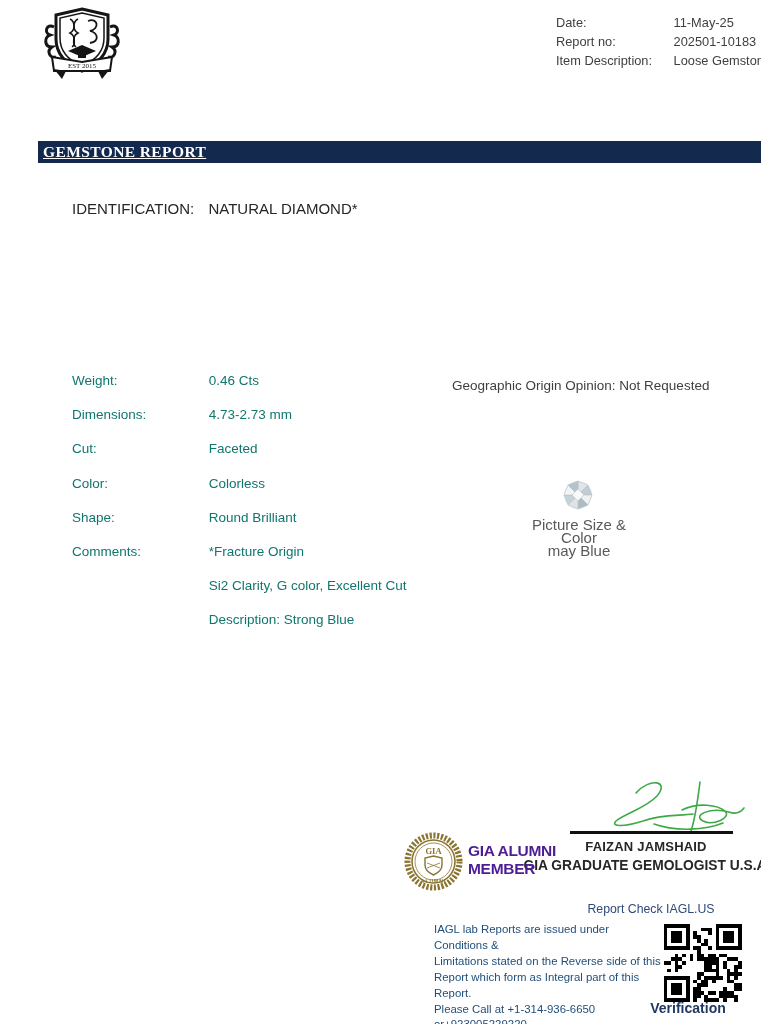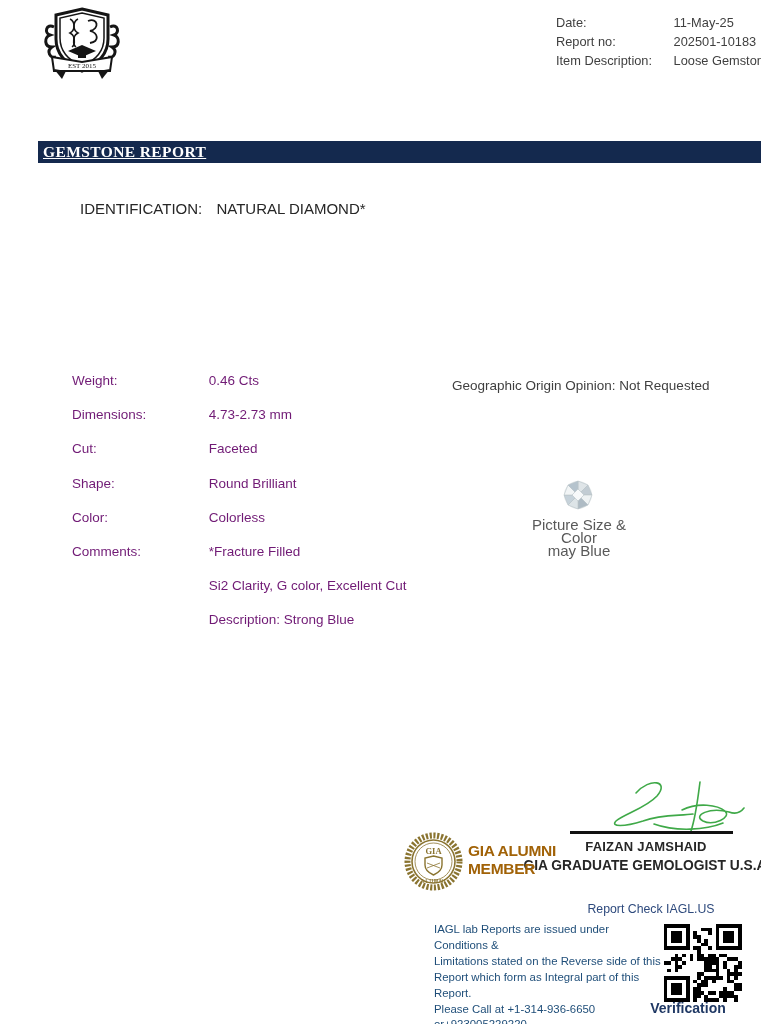--- a/index.html
+++ b/index.html
@@ -14,44 +14,44 @@
   .meta-row{white-space:nowrap;}
   .meta-label{display:inline-block;width:114px;}
   .meta-value{display:inline-block;}
 
   
   #banner{position:absolute;left:38px;top:141px;width:755px;height:22px;background:#14294e;}
   #banner .banner-title{font-family:"Liberation Serif",serif;font-weight:bold;font-size:15.5px;
         color:#ffffff;line-height:22px;padding-left:5px;text-decoration:underline;letter-spacing:.4px;}
 
   
-  #identification{position:absolute;left:72px;top:200px;font-size:15px;color:#262626;margin-left:8px;}
+  #identification{position:absolute;left:72px;top:200px;font-size:15px;color:#262626;}
   #identification .ident-value{margin-left:10px;}
 
   
-  #properties{position:absolute;left:72px;top:373px;font-size:13.5px;color:#701a75;}
+  #properties{position:absolute;left:72px;top:373px;font-size:13.5px;color:#0f766e;}
   .prop-row{height:34.2px;white-space:nowrap;}
   .prop-label{display:inline-block;width:133px;}
 
   
   #origin{position:absolute;left:452px;top:378px;font-size:13.5px;color:#3f3f3f;}
   #stone-photo{position:absolute;left:563px;top:480px;width:30px;height:30px;}
   #photo-caption{position:absolute;left:518px;top:518px;width:122px;text-align:center;
                  font-size:15px;line-height:13px;color:#595959;}
 
   
   #signature{position:absolute;left:596px;top:779px;width:150px;height:56px;}
   #sig-line{position:absolute;left:570px;top:831px;width:163px;height:3px;background:#111111;}
   #gemologist-name{position:absolute;left:540px;top:839px;width:212px;text-align:center;
                    font-weight:bold;font-size:13px;color:#262626;letter-spacing:.2px;}
   #gemologist-title{position:absolute;left:522px;top:858px;width:246px;text-align:center;
                     font-weight:bold;font-size:13.8px;color:#262626;}
   #gia-seal{position:absolute;left:404px;top:832px;width:59px;height:59px;}
   #gia-membership{position:absolute;left:468px;top:842px;font-weight:bold;font-size:15.5px;
-                  line-height:17.5px;color:#a16207;letter-spacing:-.3px;}
+                  line-height:17.5px;color:#4c1d95;letter-spacing:-.3px;}
 
   
   #report-check{position:absolute;left:550px;top:902px;width:202px;text-align:center;
                 font-size:12.3px;color:#2e4a7d;}
   #disclaimer{position:absolute;left:434px;top:922px;width:228px;font-size:11.4px;
               line-height:15.9px;color:#1f4e79;}
   #qr{position:absolute;left:662px;top:924px;width:81px;height:78px;}
   #verification{position:absolute;left:634px;top:1000px;width:108px;text-align:center;
                 font-weight:bold;font-size:14px;color:#1f3864;}
 </style>
@@ -122,30 +122,30 @@
     </div>
     <div class="prop-row">
       <span class="prop-label">Dimensions:</span>
       <span class="prop-value">4.73-2.73 mm</span>
     </div>
     <div class="prop-row">
       <span class="prop-label">Cut:</span>
       <span class="prop-value">Faceted</span>
     </div>
     <div class="prop-row">
+      <span class="prop-label">Color:</span>
+      <span class="prop-value">Colorless</span>
+    </div>
+    <div class="prop-row">
       <span class="prop-label">Shape:</span>
       <span class="prop-value">Round Brilliant</span>
     </div>
     <div class="prop-row">
-      <span class="prop-label">Color:</span>
-      <span class="prop-value">Colorless</span>
-    </div>
-    <div class="prop-row">
       <span class="prop-label">Comments:</span>
-      <span class="prop-value">*Fracture Filled</span>
+      <span class="prop-value">*Fracture Origin</span>
     </div>
     <div class="prop-row">
       <span class="prop-label"></span>
       <span class="prop-value">Si2 Clarity, G color, Excellent Cut</span>
     </div>
     <div class="prop-row">
       <span class="prop-label"></span>
       <span class="prop-value">Description: Strong Blue</span>
     </div>
   </div>

